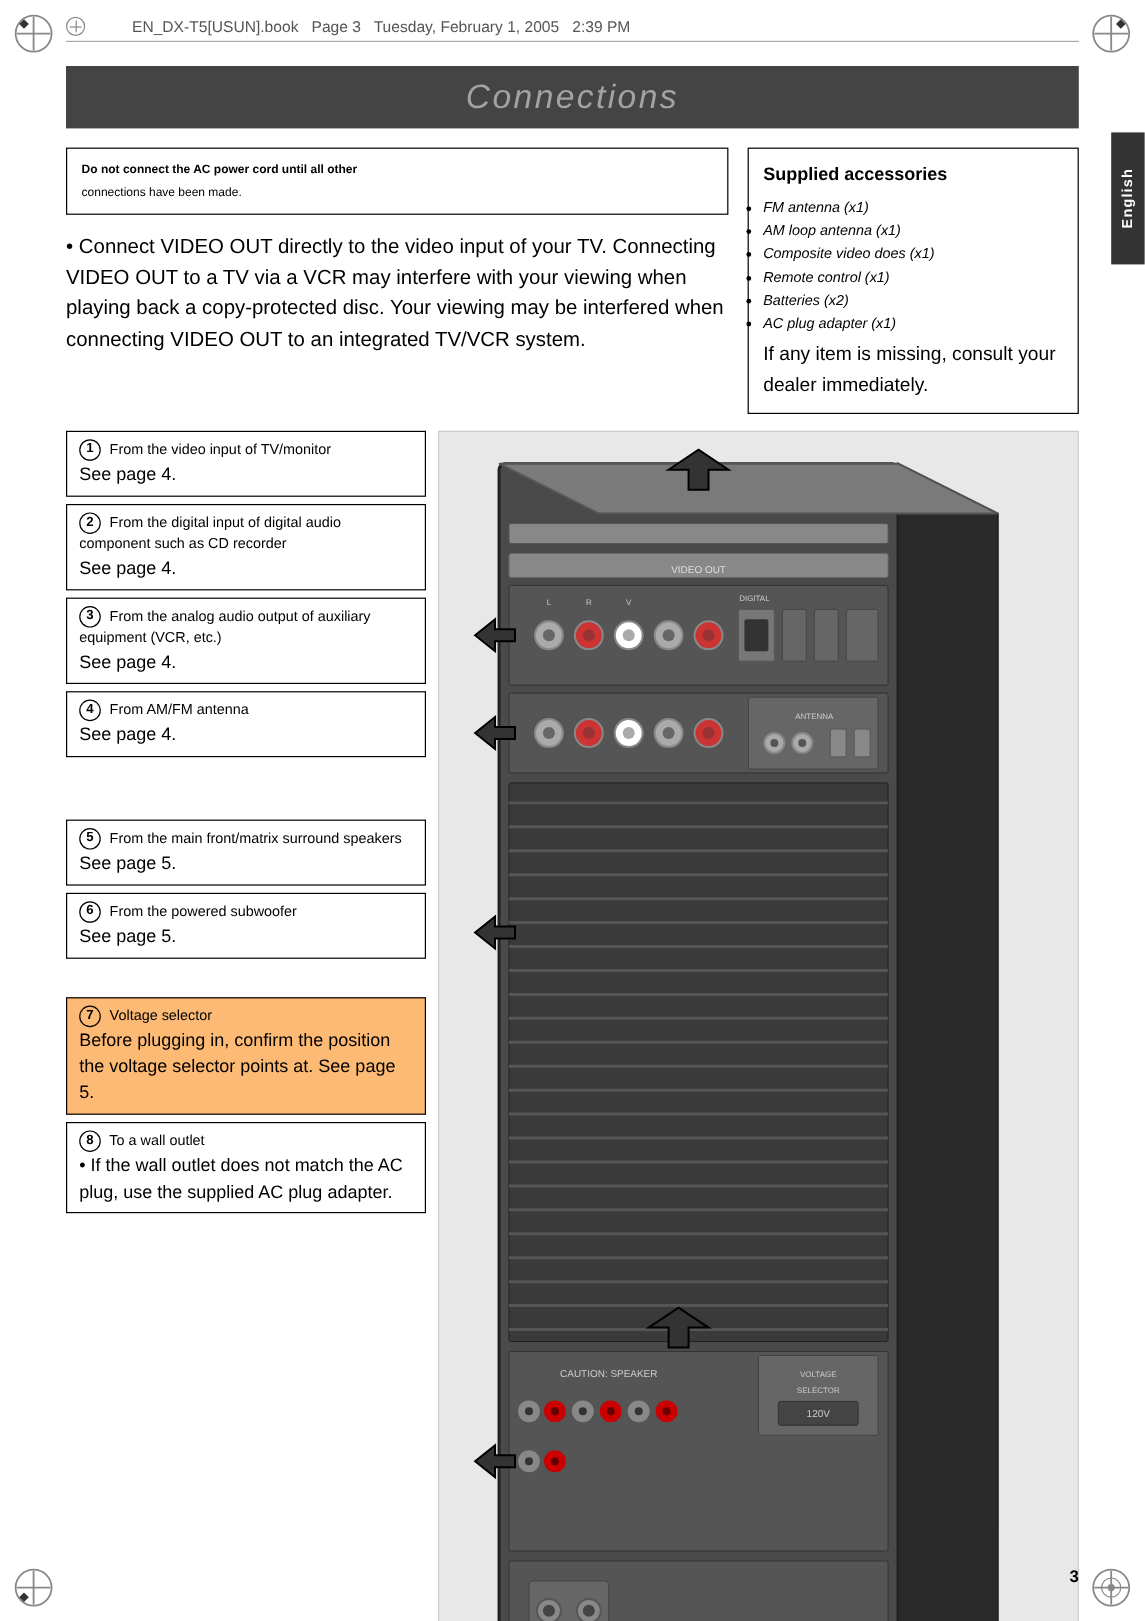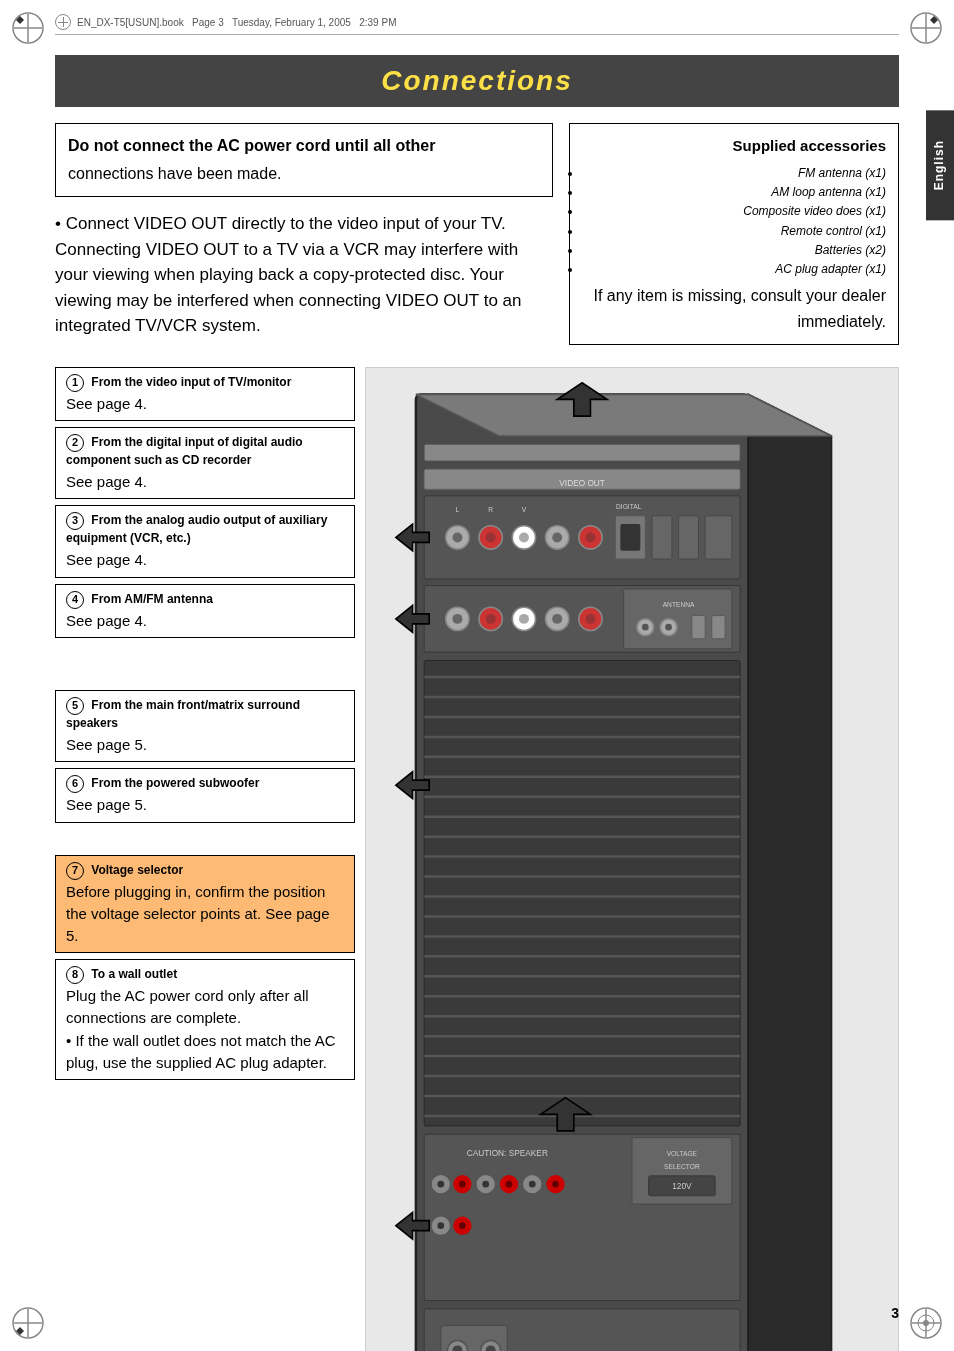--- a/index.html
+++ b/index.html
@@ -27,26 +27,27 @@
     .corner-tr { top: 8px; right: 8px; }
     .corner-bl { bottom: 8px; left: 8px; }
     .corner-br { bottom: 8px; right: 8px; }
 
     
     .meta-bar {
       position: absolute;
       top: 14px;
       left: 55px;
       right: 55px;
-      font-size: 10px;
+      font-size: 13px;
       color: #555;
       border-bottom: 1px solid #aaa;
       padding-bottom: 4px;
       display: flex;
       align-items: center;
+      gap: 33px;
     }
     .meta-bar .crosshair-icon {
       width: 16px;
       height: 16px;
       border: 1px solid #888;
       border-radius: 50%;
       display: inline-flex;
       align-items: center;
       justify-content: center;
       margin-right: 6px;
@@ -97,49 +98,48 @@
     }
 
     
     .page-title-bar {
       background: #444;
       text-align: center;
       padding: 10px 0;
       margin-bottom: 16px;
     }
     .page-title-bar h1 {
-      color: #fde047;
+      color: #a3a3a3;
       font-size: 28px;
-      font-weight: bold;
+      font-weight: normal;
       font-style: italic;
       letter-spacing: 2px;
     }
 
     
     .two-col {
       display: flex;
       gap: 16px;
       margin-bottom: 14px;
     }
 
     .left-col {
       flex: 1;
     }
 
     .right-col {
-      width: 330px;
-      text-align: right;
+      width: 276px;
     }
 
     
     .warning-box {
       border: 1.5px solid #000;
       padding: 10px 12px;
       margin-bottom: 14px;
-      font-size: 16px;
+      font-size: 10px;
       line-height: 1.5;
     }
     .warning-box p {
       font-weight: bold;
       margin-bottom: 4px;
     }
 
     
     .body-text {
       font-size: 17px;
@@ -196,21 +196,21 @@
       height: 18px;
       border: 1.5px solid #000;
       border-radius: 50%;
       font-size: 11px;
       font-weight: bold;
       margin-right: 4px;
       vertical-align: middle;
     }
 
     .callout-item strong {
-      font-weight: bold;
+      font-weight: normal;
     }
 
     .callout-item .see-page {
       display: block;
       margin-top: 1px;
       font-size: 15px;
     }
 
     
     .device-area {
@@ -317,21 +317,21 @@
     <div class="callout-list" id="callout-list">
     <div class="callout-item"><span class="num">1</span> <strong>From the video input of TV/monitor</strong><span class="see-page">See page 4.</span></div>
         <div class="callout-item"><span class="num">2</span> <strong>From the digital input of digital audio component such as CD recorder</strong><span class="see-page">See page 4.</span></div>
         <div class="callout-item"><span class="num">3</span> <strong>From the analog audio output of auxiliary equipment (VCR, etc.)</strong><span class="see-page">See page 4.</span></div>
         <div class="callout-item"><span class="num">4</span> <strong>From AM/FM antenna</strong><span class="see-page">See page 4.</span></div>
         <div class="callout-spacer" style="height: 40px;"></div>
         <div class="callout-item"><span class="num">5</span> <strong>From the main front/matrix surround speakers</strong><span class="see-page">See page 5.</span></div>
         <div class="callout-item"><span class="num">6</span> <strong>From the powered subwoofer</strong><span class="see-page">See page 5.</span></div>
         <div class="callout-spacer" style="height: 20px;"></div>
         <div class="callout-item gray-bg"><span class="num">7</span> <strong>Voltage selector</strong><span class="see-page">Before plugging in, confirm the position the voltage selector points at. See page 5.</span></div>
-        <div class="callout-item"><span class="num">8</span> <strong>To a wall outlet</strong><span class="see-page">Plug the AC power cord only after all connections are complete.</span><span class="see-page">• If the wall outlet does not match the AC plug, use the supplied AC plug adapter.</span></div>
+        <div class="callout-item"><span class="num">8</span> <strong>To a wall outlet</strong><span class="see-page">• If the wall outlet does not match the AC plug, use the supplied AC plug adapter.</span></div>
       </div>
 
     <div class="device-area">
       <svg width="100%" height="100%" viewBox="0 0 320 700" xmlns="http://www.w3.org/2000/svg">
 
         <rect x="30" y="15" width="200" height="660" rx="3" ry="3" fill="#4a4a4a" stroke="#222" stroke-width="1.5"></rect>
 
         <polygon points="230,15 280,40 280,685 230,660" fill="#2a2a2a" stroke="#222" stroke-width="1"></polygon>
 
         <polygon points="30,15 230,15 280,40 80,40" fill="#7a7a7a" stroke="#555" stroke-width="1"></polygon>

